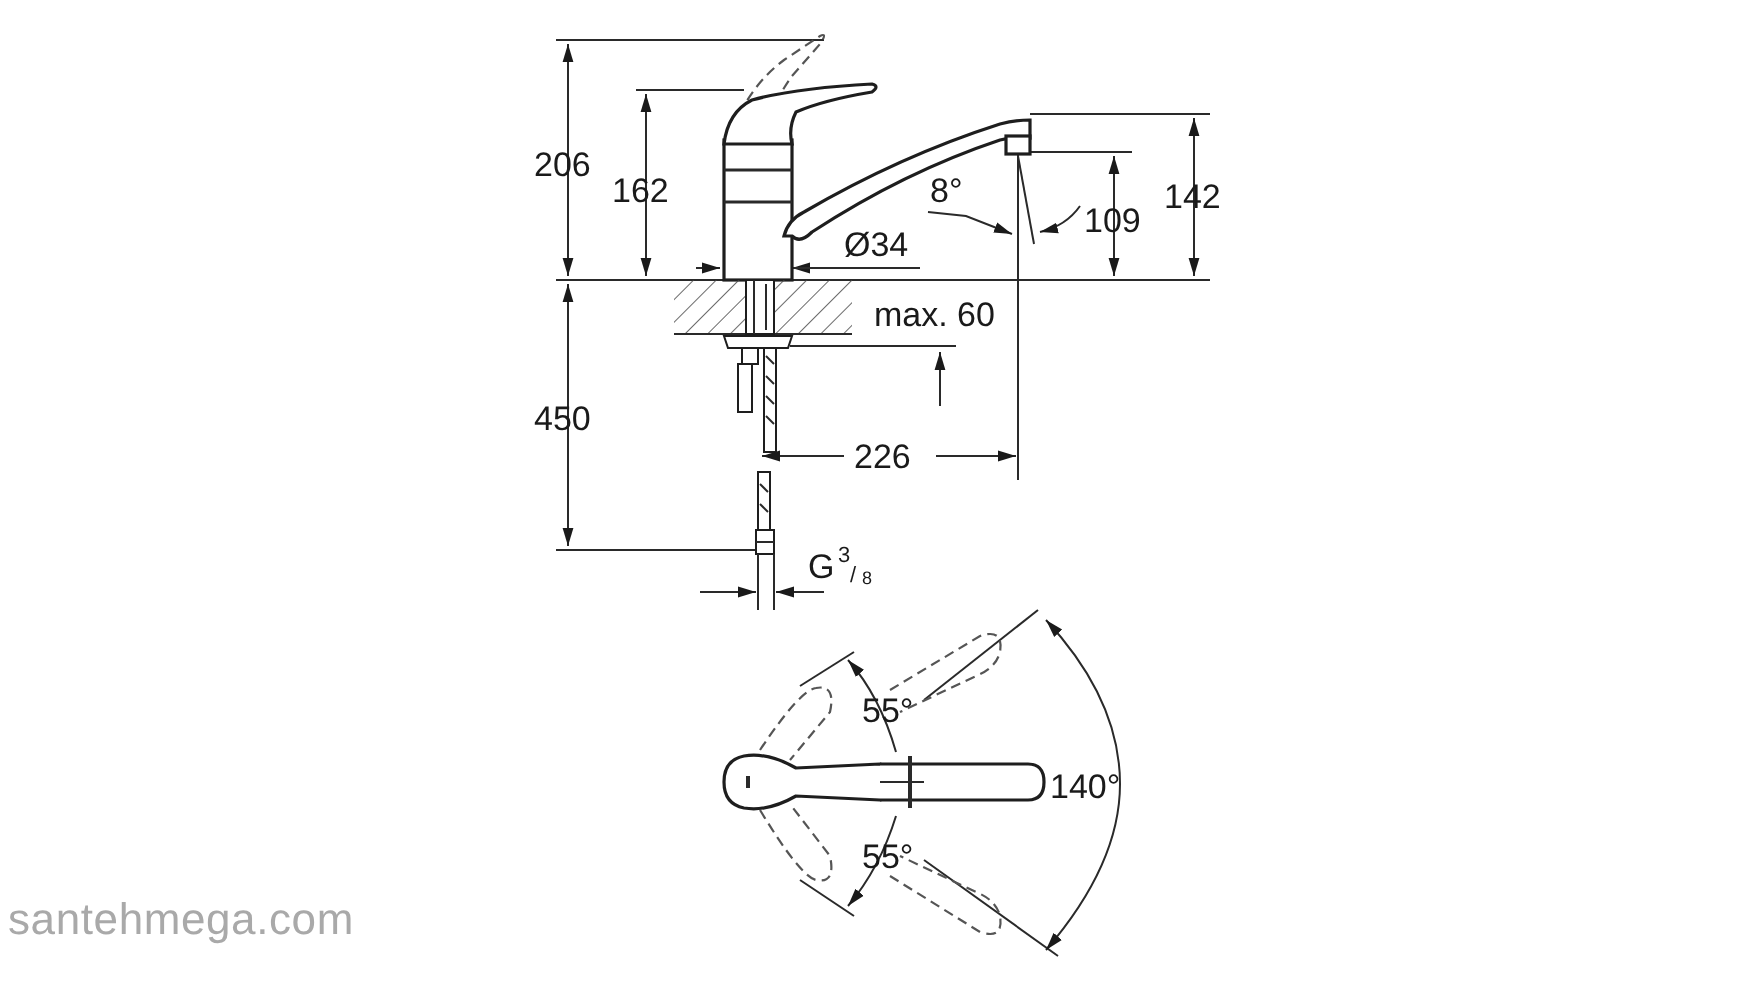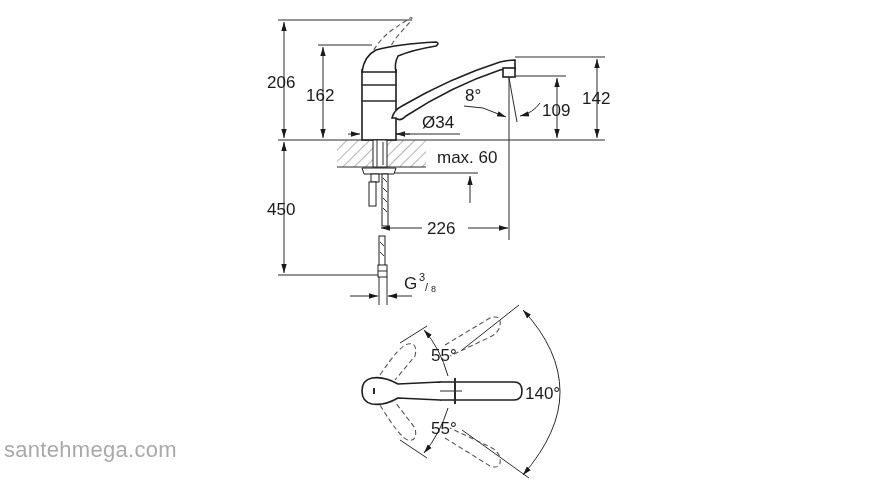--- a/index.html
+++ b/index.html
@@ -4,21 +4,21 @@
 <style>
   html, body { margin: 0; padding: 0; background: #ffffff; }
   body { width: 880px; height: 500px; overflow: hidden; position: relative; font-family: "Liberation Sans", sans-serif; }
   #drawing { position: absolute; left: 0; top: 0; width: 880px; height: 500px; }
   .dim-text { font-family: "Liberation Sans", sans-serif; font-size: 17px; fill: #1a1a1a; }
   .dim-small { font-size: 11px; }
   .line { stroke: #2a2a2a; stroke-width: 1; fill: none; }
   .thick { stroke: #1e1e1e; stroke-width: 1.6; fill: #fff; }
   .dash { stroke: #555; stroke-width: 1.1; fill: none; stroke-dasharray: 5 3; }
   .hatch { stroke: #444; stroke-width: 0.8; }
-  .watermark { position: absolute; left: 4px; top: 437px; font-family: "Liberation Sans", sans-serif; font-size: 22px; color: #a9a9a9; letter-spacing: 0.3px; }
+  .watermark { position: absolute; left: 4px; top: 447px; font-family: "Liberation Sans", sans-serif; font-size: 22px; color: #a9a9a9; letter-spacing: 0.3px; }
 </style>
 </head>
 <body>
 
 <svg id="drawing" viewBox="0 0 880 500" xmlns="http://www.w3.org/2000/svg">
   <defs>
     <marker id="arr" viewBox="0 0 10 10" refX="10" refY="5" markerWidth="9" markerHeight="9" orient="auto-start-reverse">
       <path d="M0,2 L10,5 L0,8 z" fill="#1a1a1a"></path>
     </marker>
     <pattern id="hatchp" width="8" height="8" patternUnits="userSpaceOnUse" patternTransform="rotate(45)">

